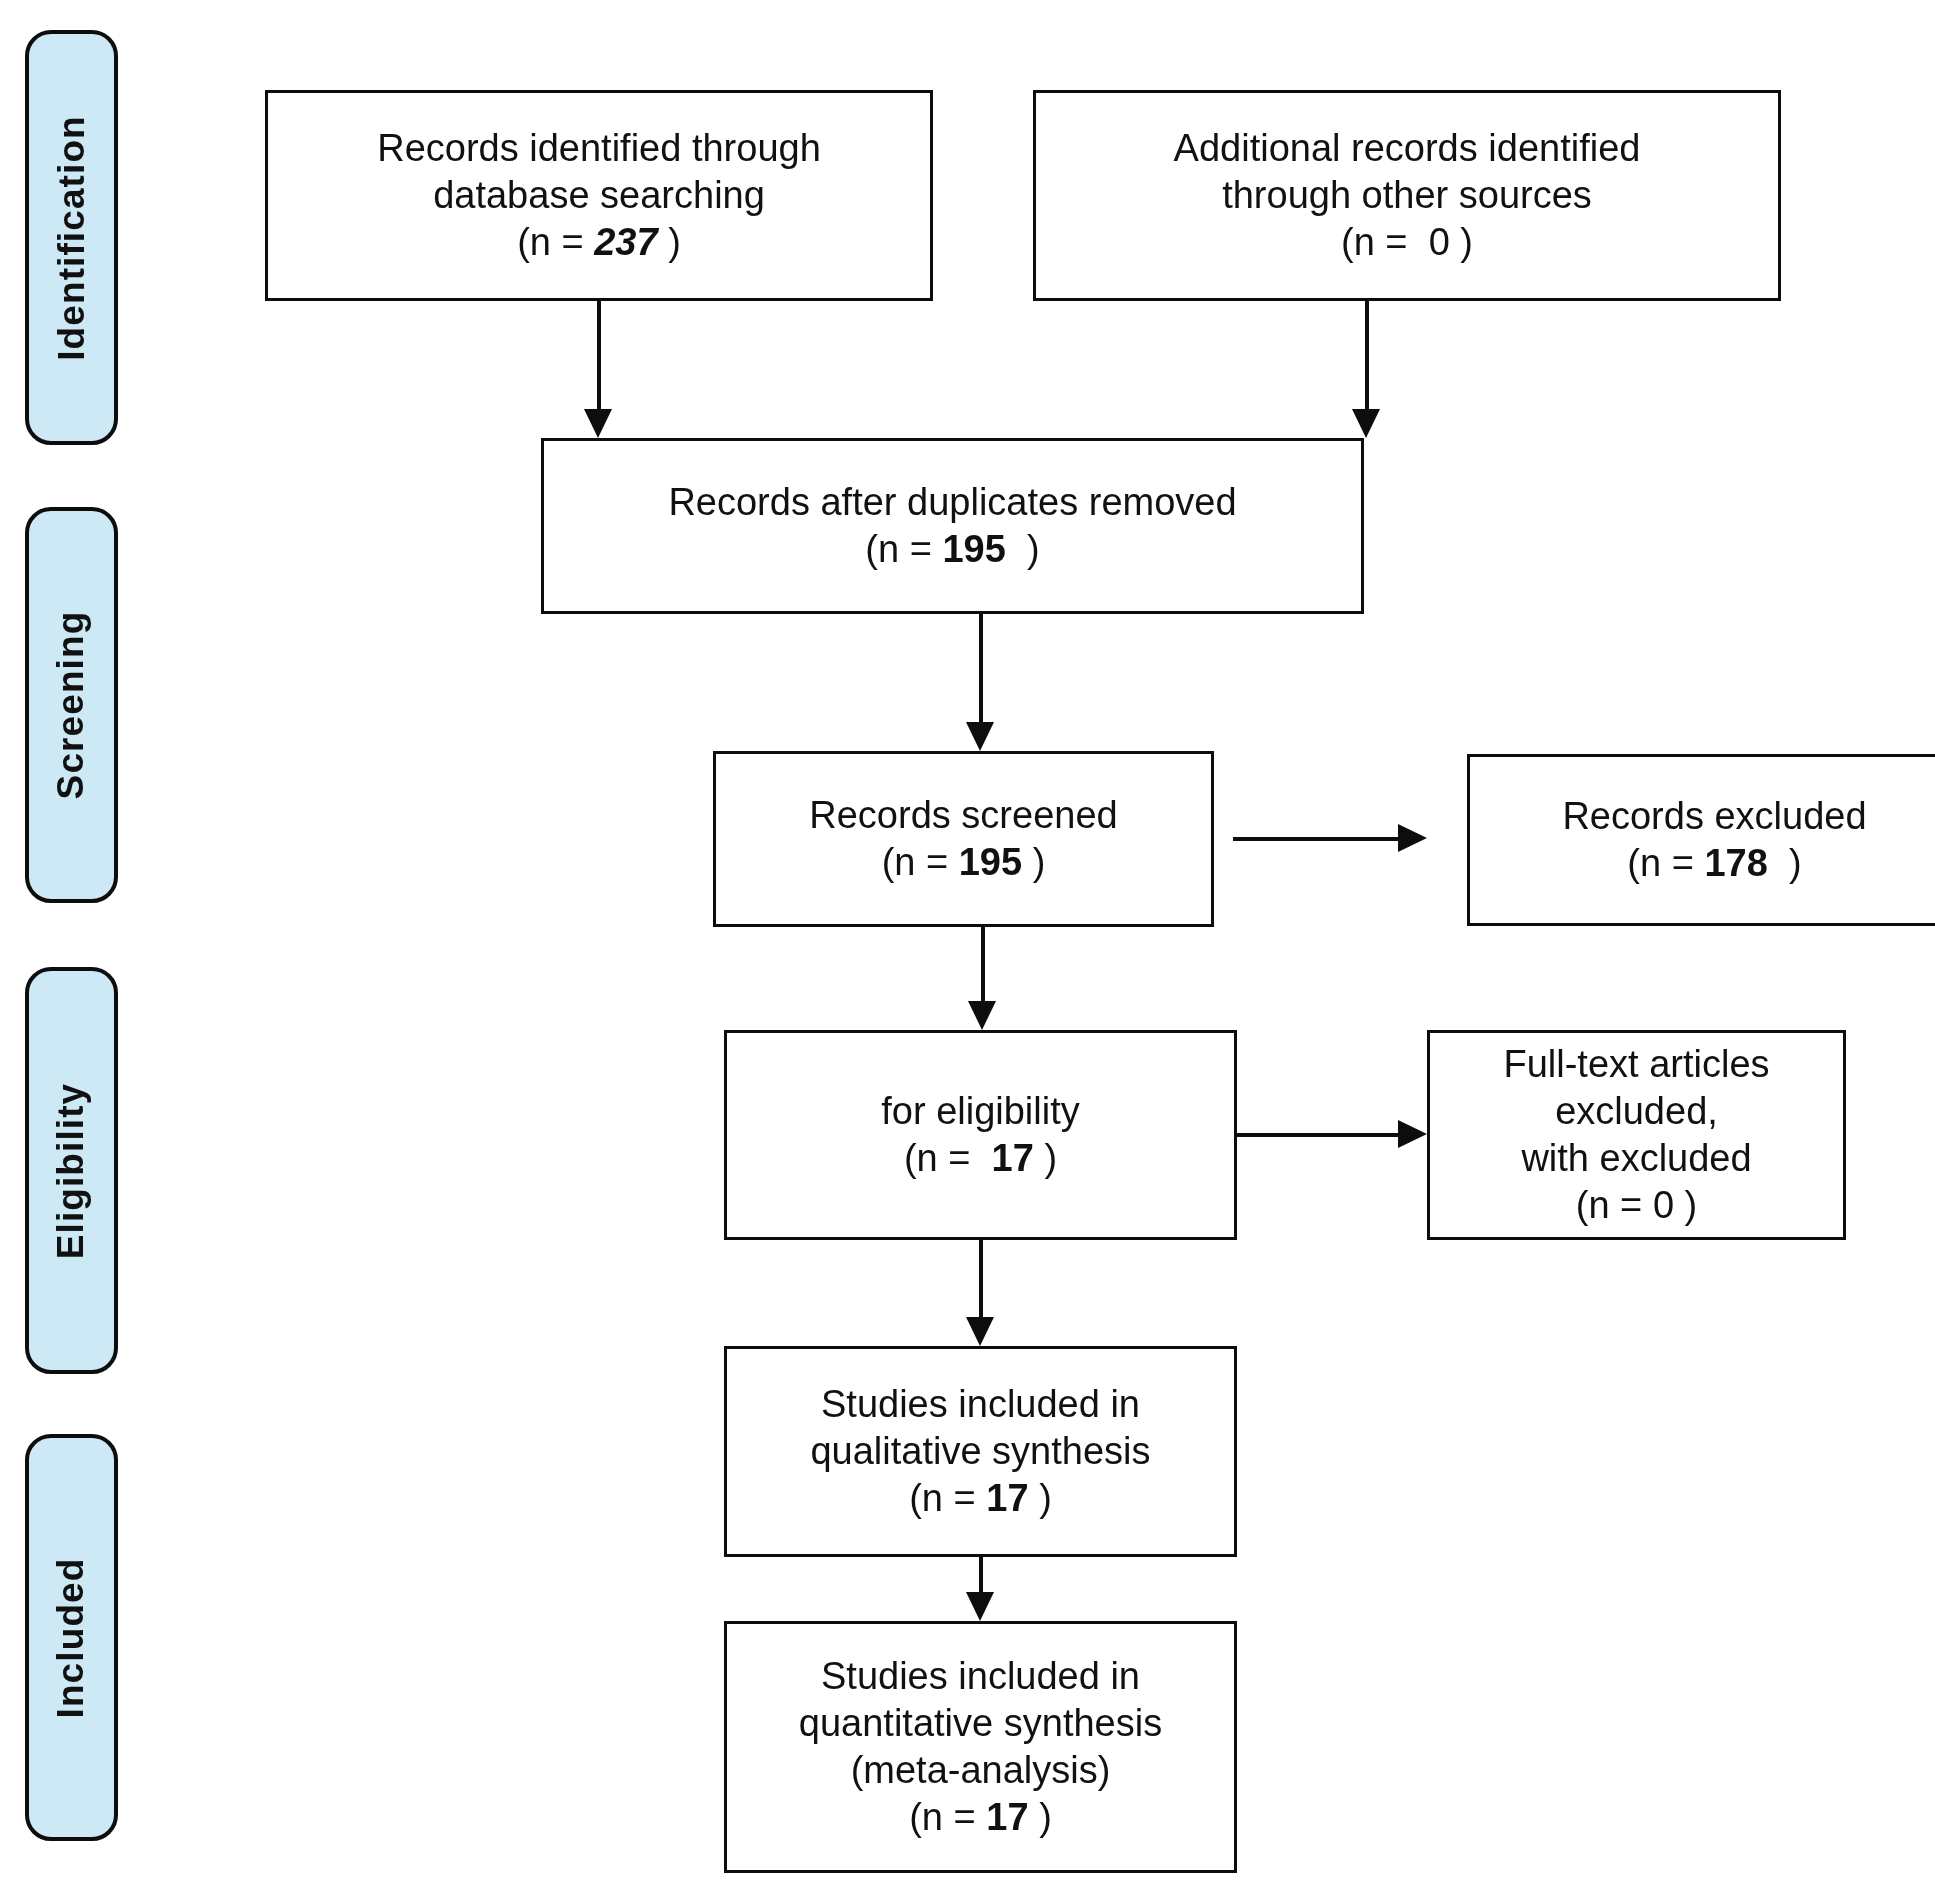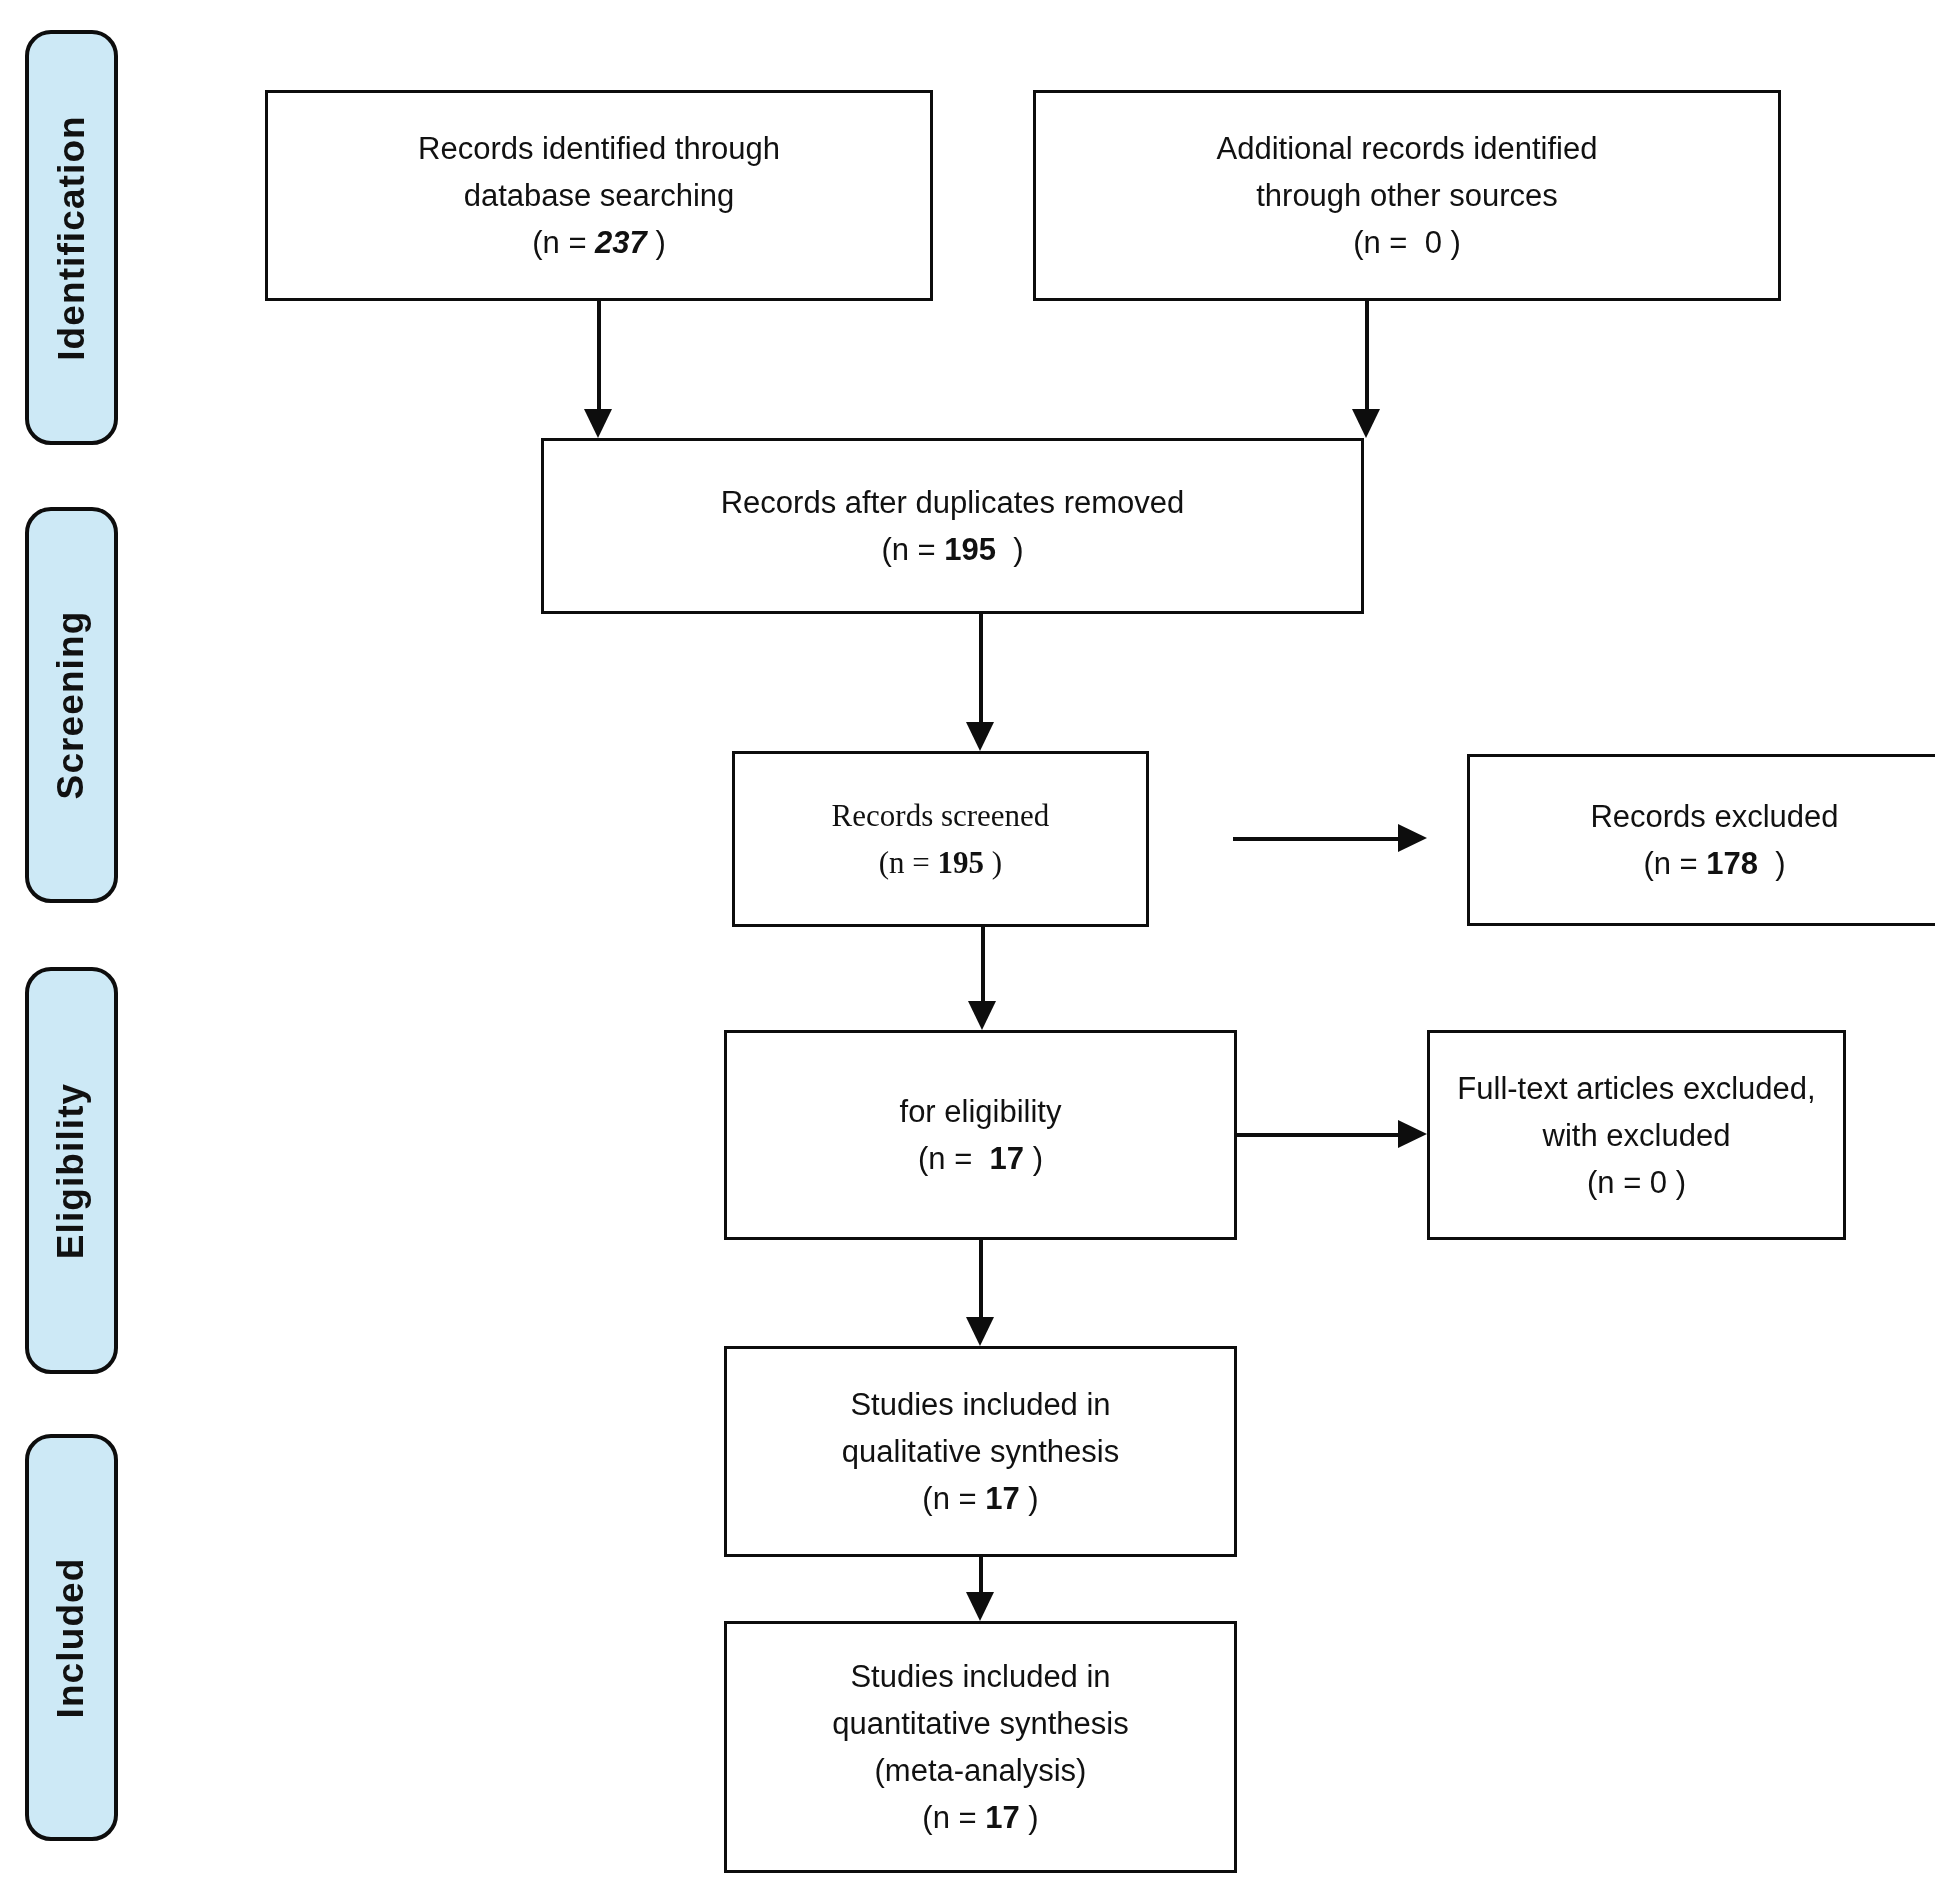--- a/index.html
+++ b/index.html
@@ -29,21 +29,22 @@
     letter-spacing:1.1px;
     color:var(--text,#111111);
   }
   
   .fbox{
     position:absolute;box-sizing:border-box;
     background:var(--box_fill,#ffffff);
     border:3.8px solid var(--stroke,#0d0d0d);
     display:flex;flex-direction:column;
     align-items:center;justify-content:center;
-    font-size:31px;line-height:47px;
+    text-align:center;
+    font-size:38px;line-height:47px;
   }
   .fbox .nline{white-space:pre;}
   
   .vline{position:absolute;width:3.8px;background:var(--stroke,#0d0d0d);}
   .hline{position:absolute;height:3.8px;background:var(--stroke,#0d0d0d);}
   .head-down{
     position:absolute;width:0;height:0;
     border-left:14.6px solid transparent;
     border-right:14.6px solid transparent;
     border-top:29px solid var(--stroke,#0d0d0d);
@@ -83,21 +84,21 @@
     <div>Additional records identified</div>
     <div>through other sources</div>
     <div class="nline"><span>(n = &nbsp;</span><span class="nval" style="font-weight: 400;">0</span><span> )</span></div>
   </div>
 
   <div class="fbox" style="left:541px;top:438px;width:823px;height:176px;">
     <div>Records after duplicates removed</div>
     <div class="nline"><span>(n = </span><span class="nval" style="font-weight: 700;">195</span><span> &nbsp;)</span></div>
   </div>
 
-  <div class="fbox" style="left:732px;top:751px;width:417px;height:176px;font-family:Liberation Serif, serif;">
+  <div class="fbox" style="left:713px;top:751px;width:501px;height:176px;">
     <div>Records screened</div>
     <div class="nline"><span>(n = </span><span class="nval" style="font-weight: 700;">195</span><span> )</span></div>
   </div>
 
   <div class="fbox" style="left:1467px;top:754px;width:495px;height:172px;">
     <div>Records excluded</div>
     <div class="nline"><span>(n = </span><span class="nval" style="font-weight: 700;">178</span><span> &nbsp;)</span></div>
   </div>
 
   <div class="fbox" style="left:724px;top:1030px;width:513px;height:210px;">

